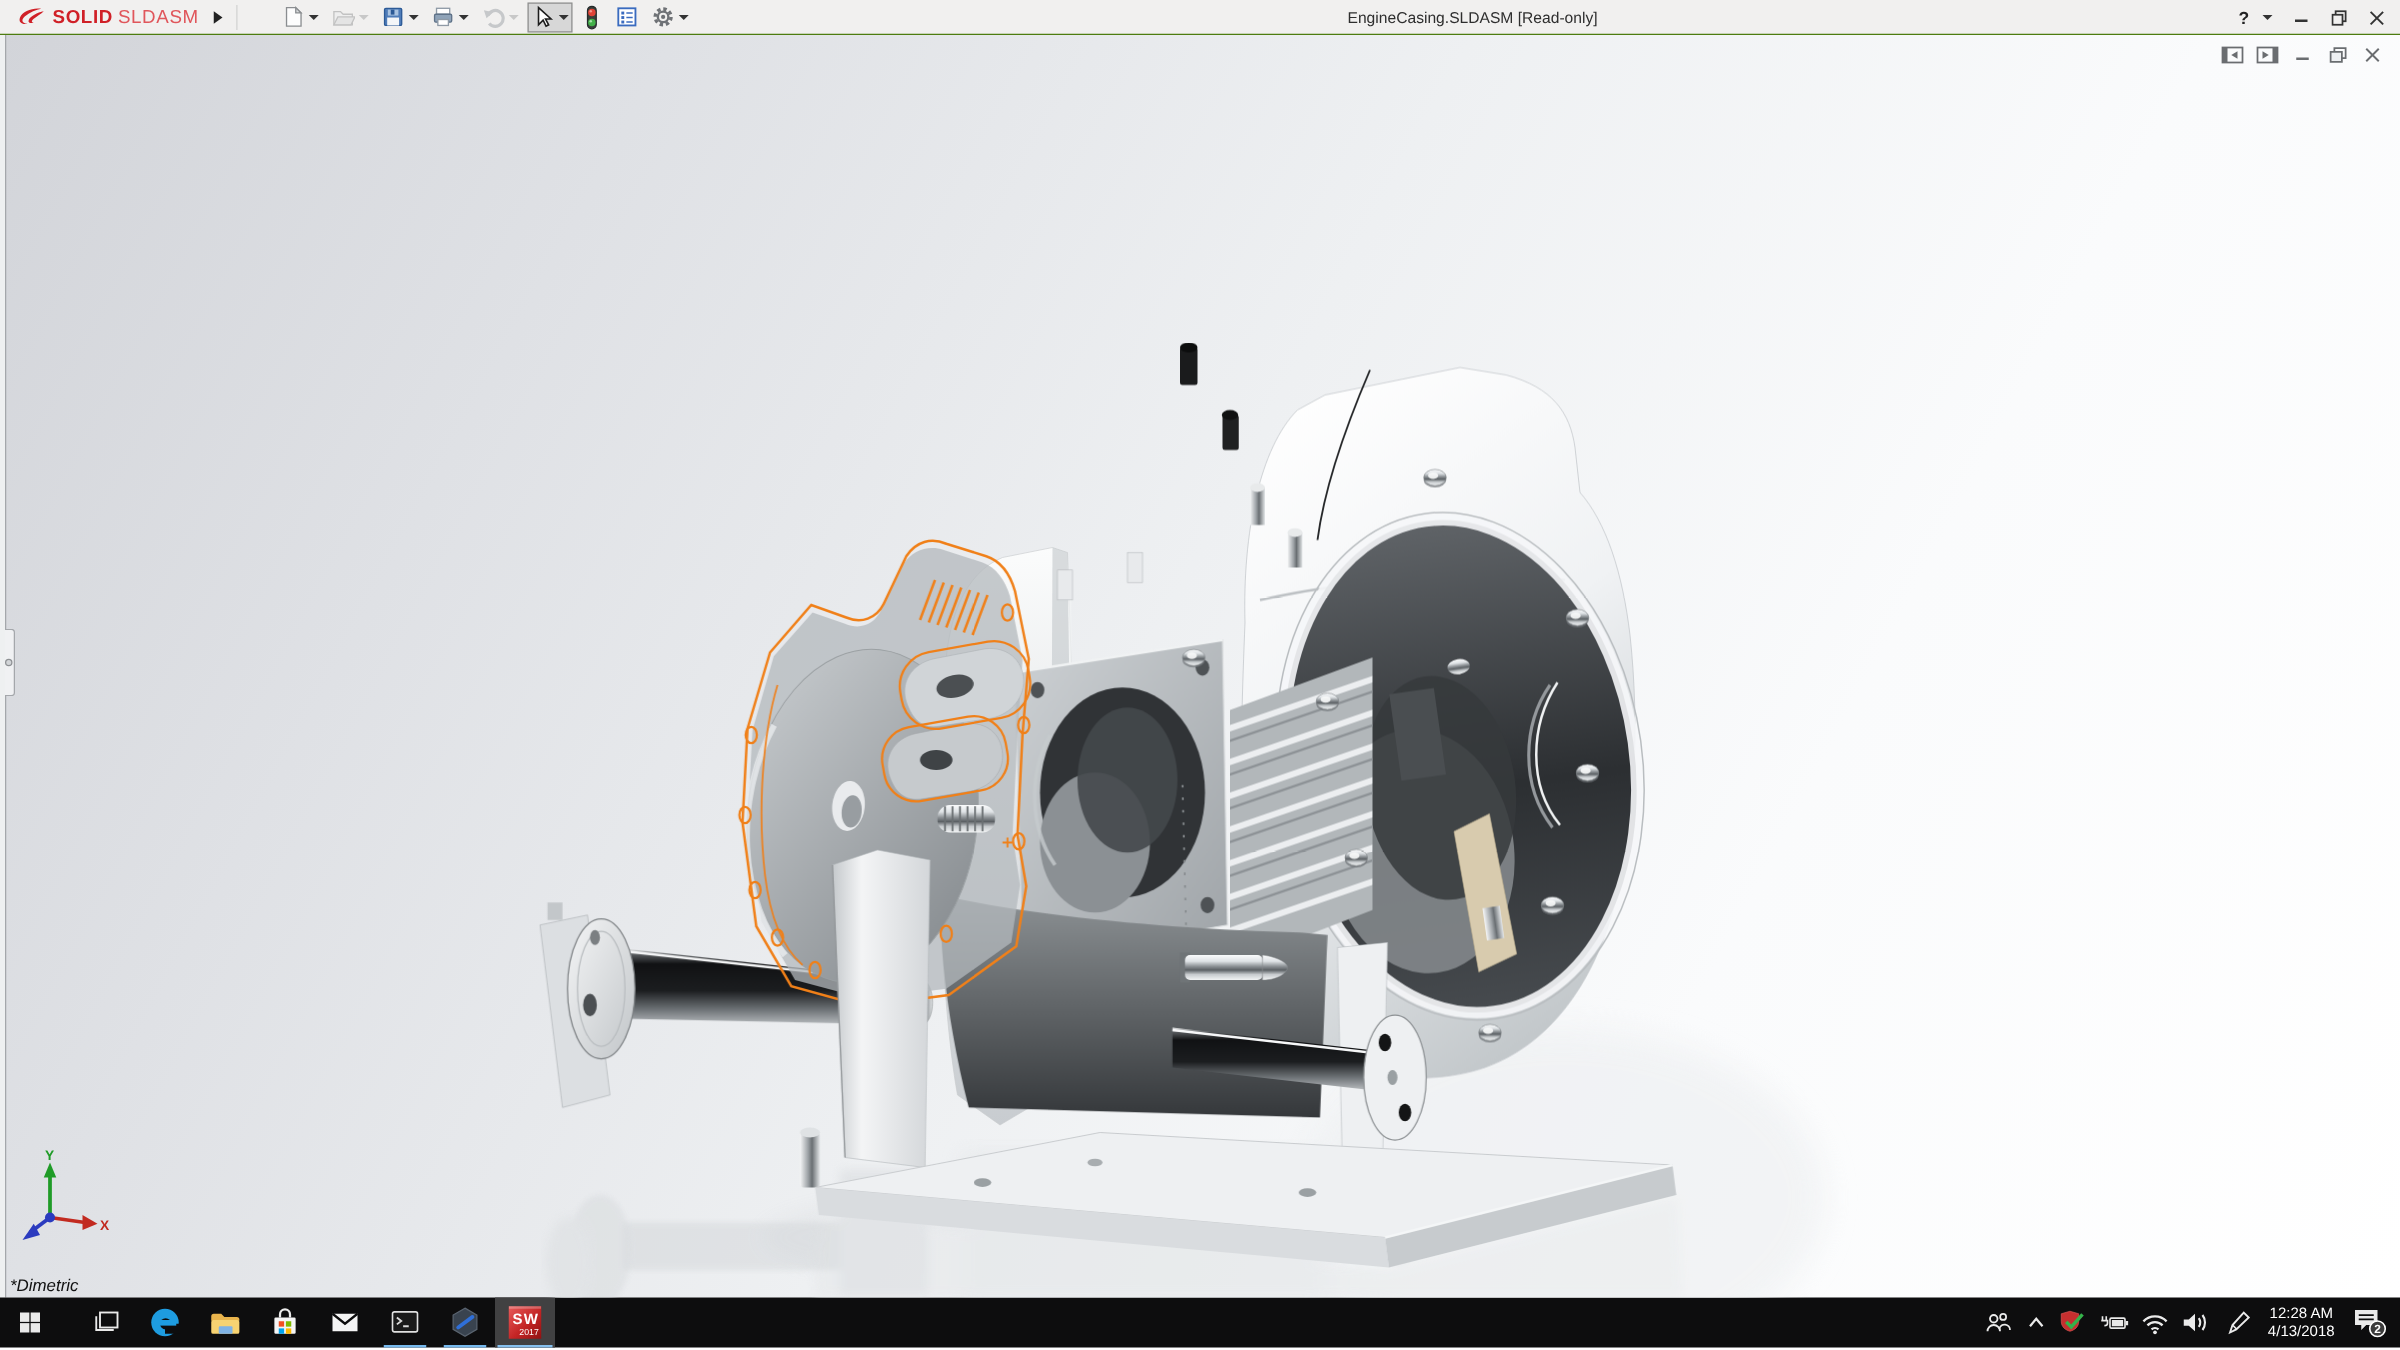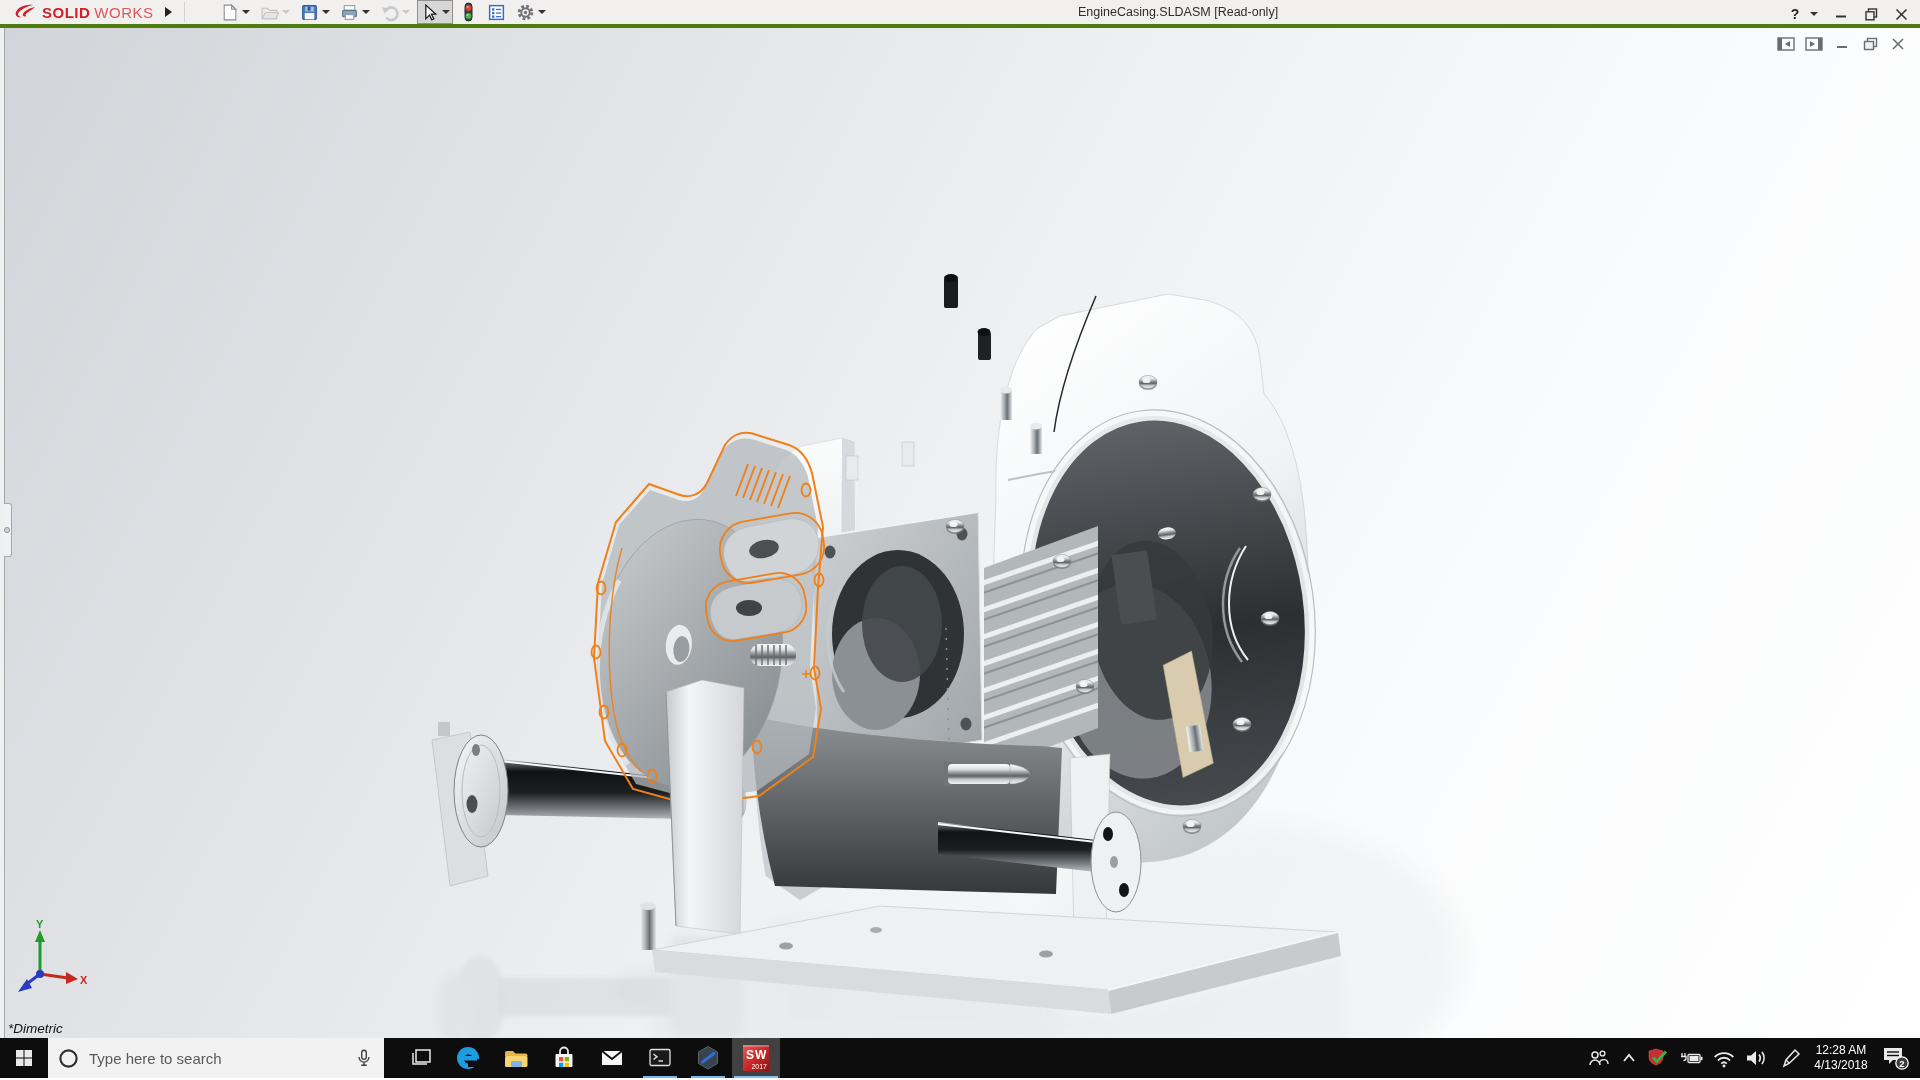--- a/index.html
+++ b/index.html
@@ -1,19 +1,19 @@
 <!DOCTYPE html>
 <html><head>
 <meta charset="utf-8">
 <style>
   * { margin:0; padding:0; box-sizing:border-box; }
   html,body { width:1920px; height:1080px; overflow:hidden; font-family:"Liberation Sans","DejaVu Sans",sans-serif; background:#fff; }
 
   
-  .titlebar { position:relative; height:28px; background:#f1f0ef; border-bottom:4px solid #4d7c0f; display:flex; align-items:center; }
+  .titlebar { position:relative; height:28px; background:#f1f0ef; border-bottom:1px solid #4d7c0f; display:flex; align-items:center; }
   .brand { display:flex; align-items:center; padding-left:12px; gap:4px; }
   .brand-solid { color:#d02027; font-weight:bold; font-size:15px; letter-spacing:.5px; }
   .brand-works { color:#e0565b; font-weight:normal; font-size:15px; letter-spacing:.5px; }
   .flyout-btn { width:18px; height:22px; margin-left:6px; display:flex; align-items:center; justify-content:center; cursor:pointer; }
   .flyout-btn .tri { width:0; height:0; border-left:7px solid #222; border-top:5px solid transparent; border-bottom:5px solid transparent; }
   .tb-sep { width:1px; height:20px; background:#d2d2d2; margin:0 8px 0 6px; }
   .tb-row { display:flex; align-items:center; gap:4px; margin-left:24px; }
   .tb-btn { display:flex; align-items:center; height:24px; padding:0 2px; border:1px solid transparent; }
   .tb-btn svg { display:block; }
   .caret { width:0; height:0; border-left:4px solid transparent; border-right:4px solid transparent; border-top:4px solid #333; margin-left:3px; }
@@ -58,21 +58,21 @@
 </head>
 <body>
 
 <div class="titlebar">
   <div class="brand">
     <svg width="26" height="18" viewBox="0 0 26 18">
       <path d="M21,2 C14,1 6,4 4,9 C2.5,13 6,15 10,14 C5,13.5 5,10.5 8,8 C12,4.5 17,3 21,2 Z" fill="#d02027"></path>
       <path d="M23,4 C18,5 12,8 11,11 C10,13.5 13,14 15,13 C13,13 13,11.5 15,10 C17.5,8 21,6 23,4 Z" fill="#d02027"></path>
     </svg>
     <span class="brand-solid">SOLID</span>
-      <span class="brand-works">WORKS</span>
+      <span class="brand-works">SLDASM</span>
   </div>
   <div class="flyout-btn">
       <div class="tri"></div>
     </div>
   <div class="tb-sep"></div>
 
   <div class="tb-row">
     <div class="tb-btn">
       <svg width="19" height="19" viewBox="0 0 18 18">
         <path d="M4,2 h7 l4,4 v10 h-11 z" fill="#fdfdfd" stroke="#8a8d90"></path>
@@ -503,30 +503,20 @@
 
 <div class="taskbar">
   <div class="tk-btn tk-start">
     <svg width="18" height="18" viewBox="0 0 18 18">
       <rect x="1" y="1" width="7.5" height="7.5" fill="#eaeaea"></rect>
         <rect x="9.5" y="1" width="7.5" height="7.5" fill="#eaeaea"></rect>
       <rect x="1" y="9.5" width="7.5" height="7.5" fill="#eaeaea"></rect>
         <rect x="9.5" y="9.5" width="7.5" height="7.5" fill="#eaeaea"></rect>
     </svg>
   </div>
-  <div class="tk-search">
-    <svg width="21" height="21" viewBox="0 0 22 22">
-      <circle cx="11" cy="11" r="8.5" fill="none" stroke="#2e2e2e" stroke-width="2.2"></circle>
-    </svg>
-    <span class="tk-search-text">Type here to search</span>
-    <svg width="20" height="22" viewBox="0 0 22 22">
-      <rect x="8.5" y="2.5" width="5" height="10" rx="2.5" fill="none" stroke="#3c3c3c" stroke-width="1.5"></rect>
-      <path d="M5.5,10 a5.5,5.5 0 0 0 11,0 M11,15.5 v3.5 M8,19 h6" fill="none" stroke="#3c3c3c" stroke-width="1.5"></path>
-    </svg>
-  </div>
   <div class="tk-btn tk-taskview">
     <svg width="24" height="22" viewBox="0 0 24 22">
       <rect x="7" y="3" width="14" height="12" fill="none" stroke="#eaeaea" stroke-width="1.5"></rect>
       <path d="M4,6 v11 h14" fill="none" stroke="#eaeaea" stroke-width="1.5"></path>
     </svg>
   </div>
   <div class="tk-btn tk-app">
     <svg width="28" height="28" viewBox="0 0 28 28">
       <circle cx="14" cy="14" r="11" fill="#1e9ce0"></circle>
       <circle cx="14.5" cy="15" r="4.5" fill="#0d0d0e"></circle>

